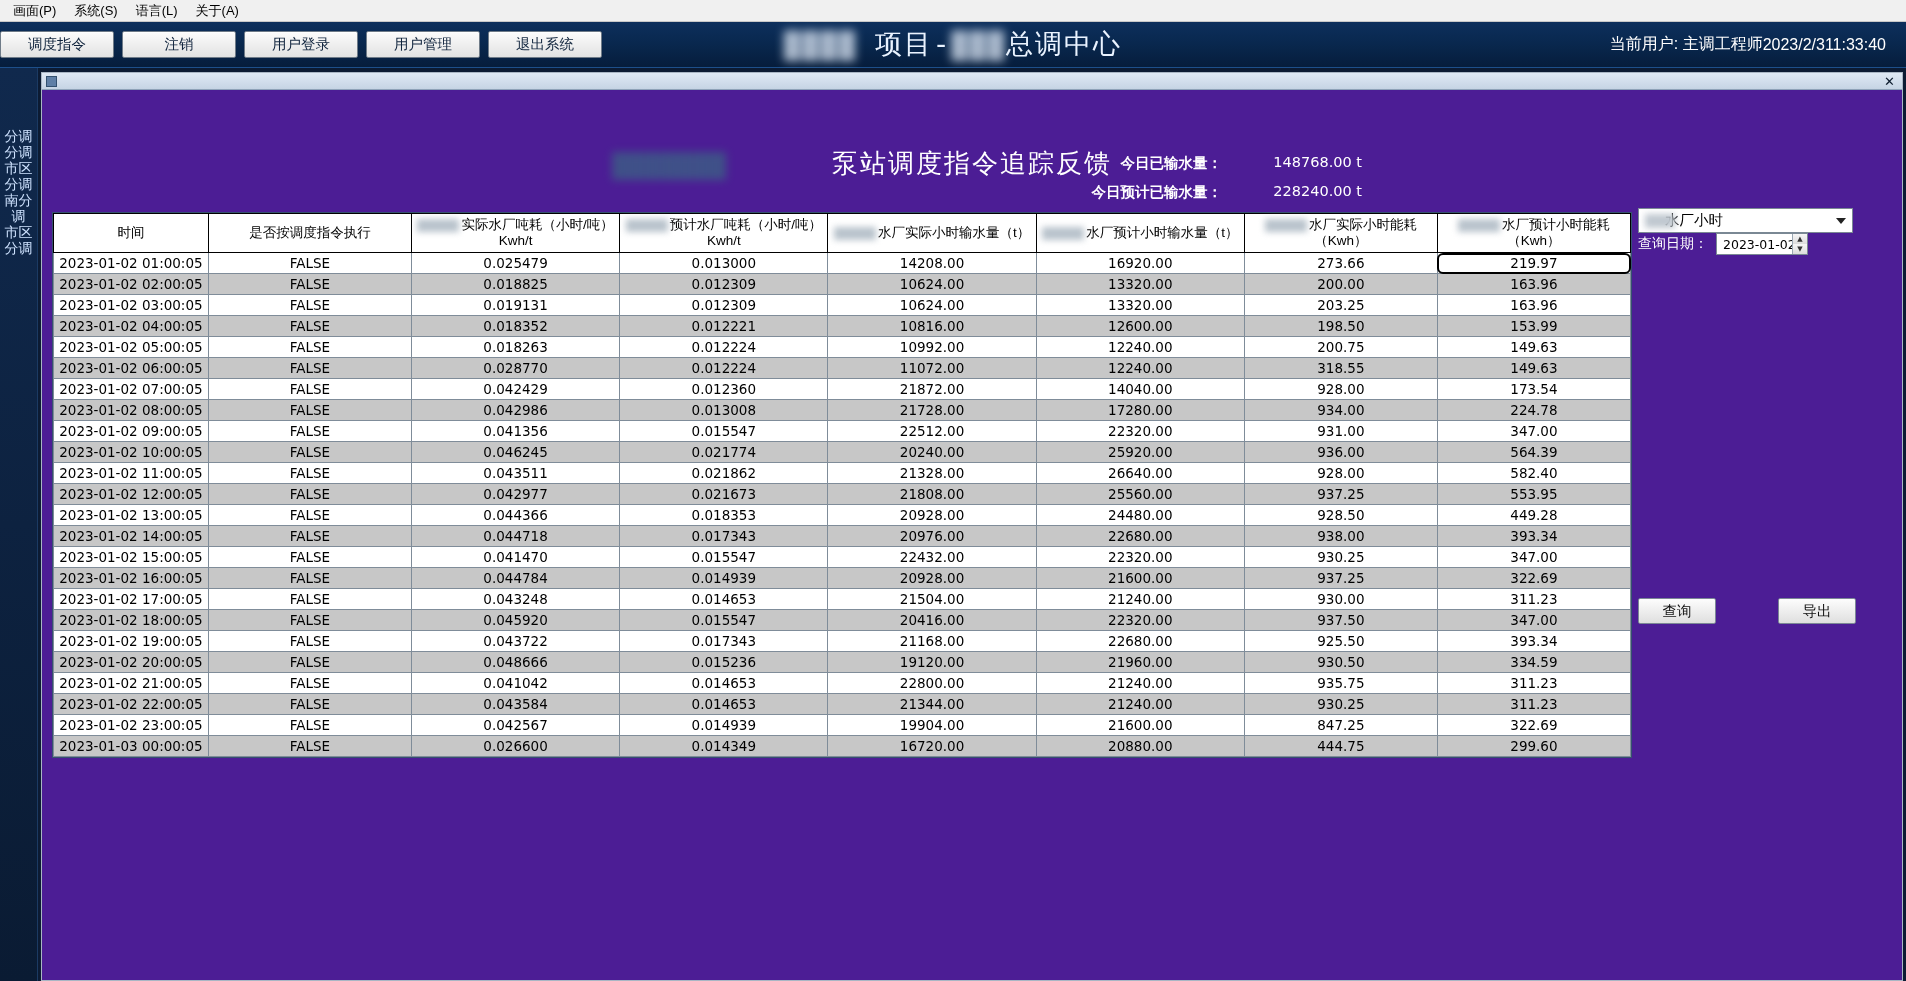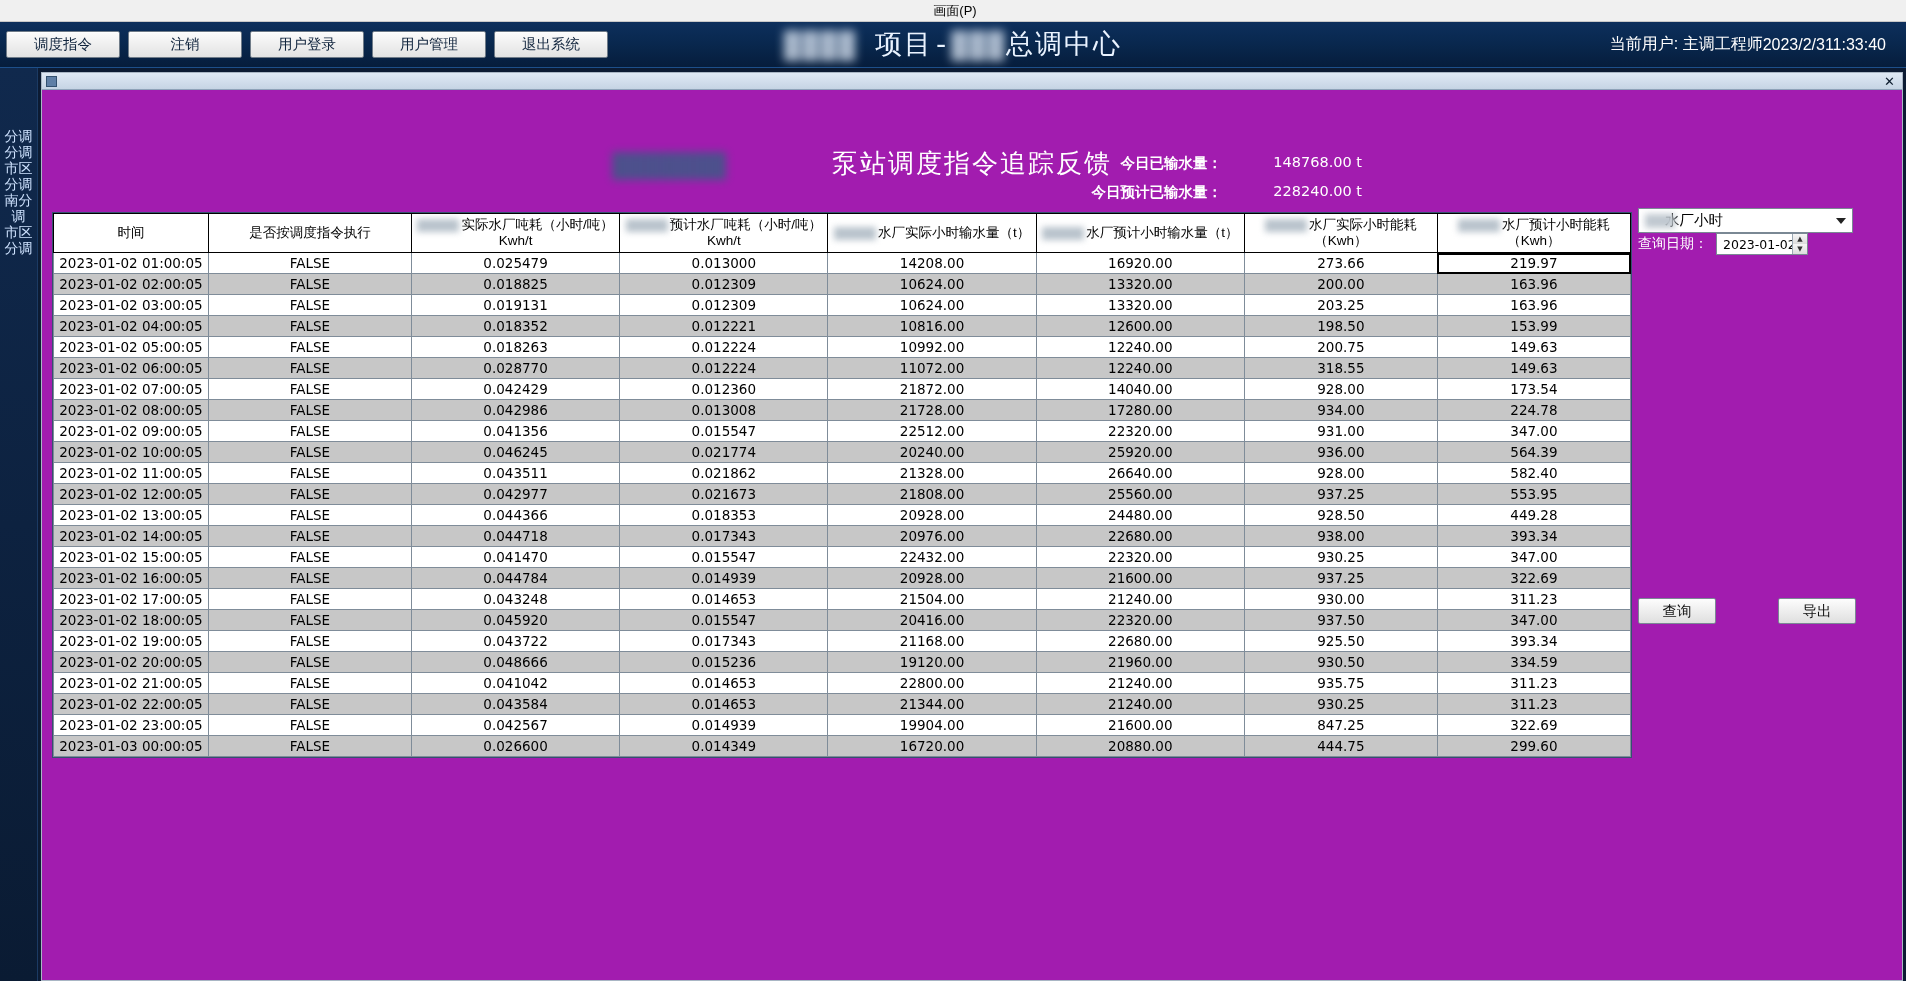--- a/index.html
+++ b/index.html
@@ -14,36 +14,34 @@
   
   .menubar {
     height: 22px;
     background: #f0f0f0;
     border-bottom: 1px solid #c8c8c8;
     display: flex;
     align-items: center;
     padding-left: 4px;
     font-size: 13px;
     color: #000;
-    flex-direction: column;
   }
   .menubar .mi {
     padding: 2px 9px;
     cursor: default;
   }
 
   
   .header {
     height: 46px;
     background: linear-gradient(180deg,#0d2f5c 0%, #09284f 45%, #061d3c 100%);
     border-bottom: 1px solid #1d4f8a;
     display: flex;
     align-items: center;
     position: relative;
-    padding-left: 6px;
   }
   .tbtn {
     height: 27px;
     min-width: 114px;
     margin-right: 8px;
     background: linear-gradient(180deg,#fcfcfc,#e2e2e2);
     border: 1px solid #6f7b88;
     border-radius: 2px;
     color: #10243d;
     font-size: 14.5px;
@@ -134,21 +132,21 @@
   .mdi-close {
     font-size: 13px;
     color: #0b1a2c;
     line-height: 11px;
     cursor: pointer;
     padding: 0 3px;
   }
 
   .mdi-body {
     flex: 1;
-    background: #a21caf;
+    background: #4c1d95;
     position: relative;
     overflow: hidden;
   }
 
   .page-title {
     position: absolute;
     left: 0; right: 0;
     top: 56px;
     text-align: center;
     color: #ffffff;
@@ -214,20 +212,21 @@
     text-align: center;
     padding: 1px 4px;
     height: 21px;
     white-space: nowrap;
   }
   table.grid tr.odd td { background: #ffffff; }
   table.grid tr.even td { background: #c7c7c7; }
   td.sel {
     outline: 2px solid #000;
     outline-offset: -2px;
+    border-radius: 6px;
   }
   .hblur {
     display: inline-block;
     width: 42px; height: 13px;
     background: #b9c3cc;
     filter: blur(3px);
     vertical-align: middle;
     margin-right: 2px;
   }
 

